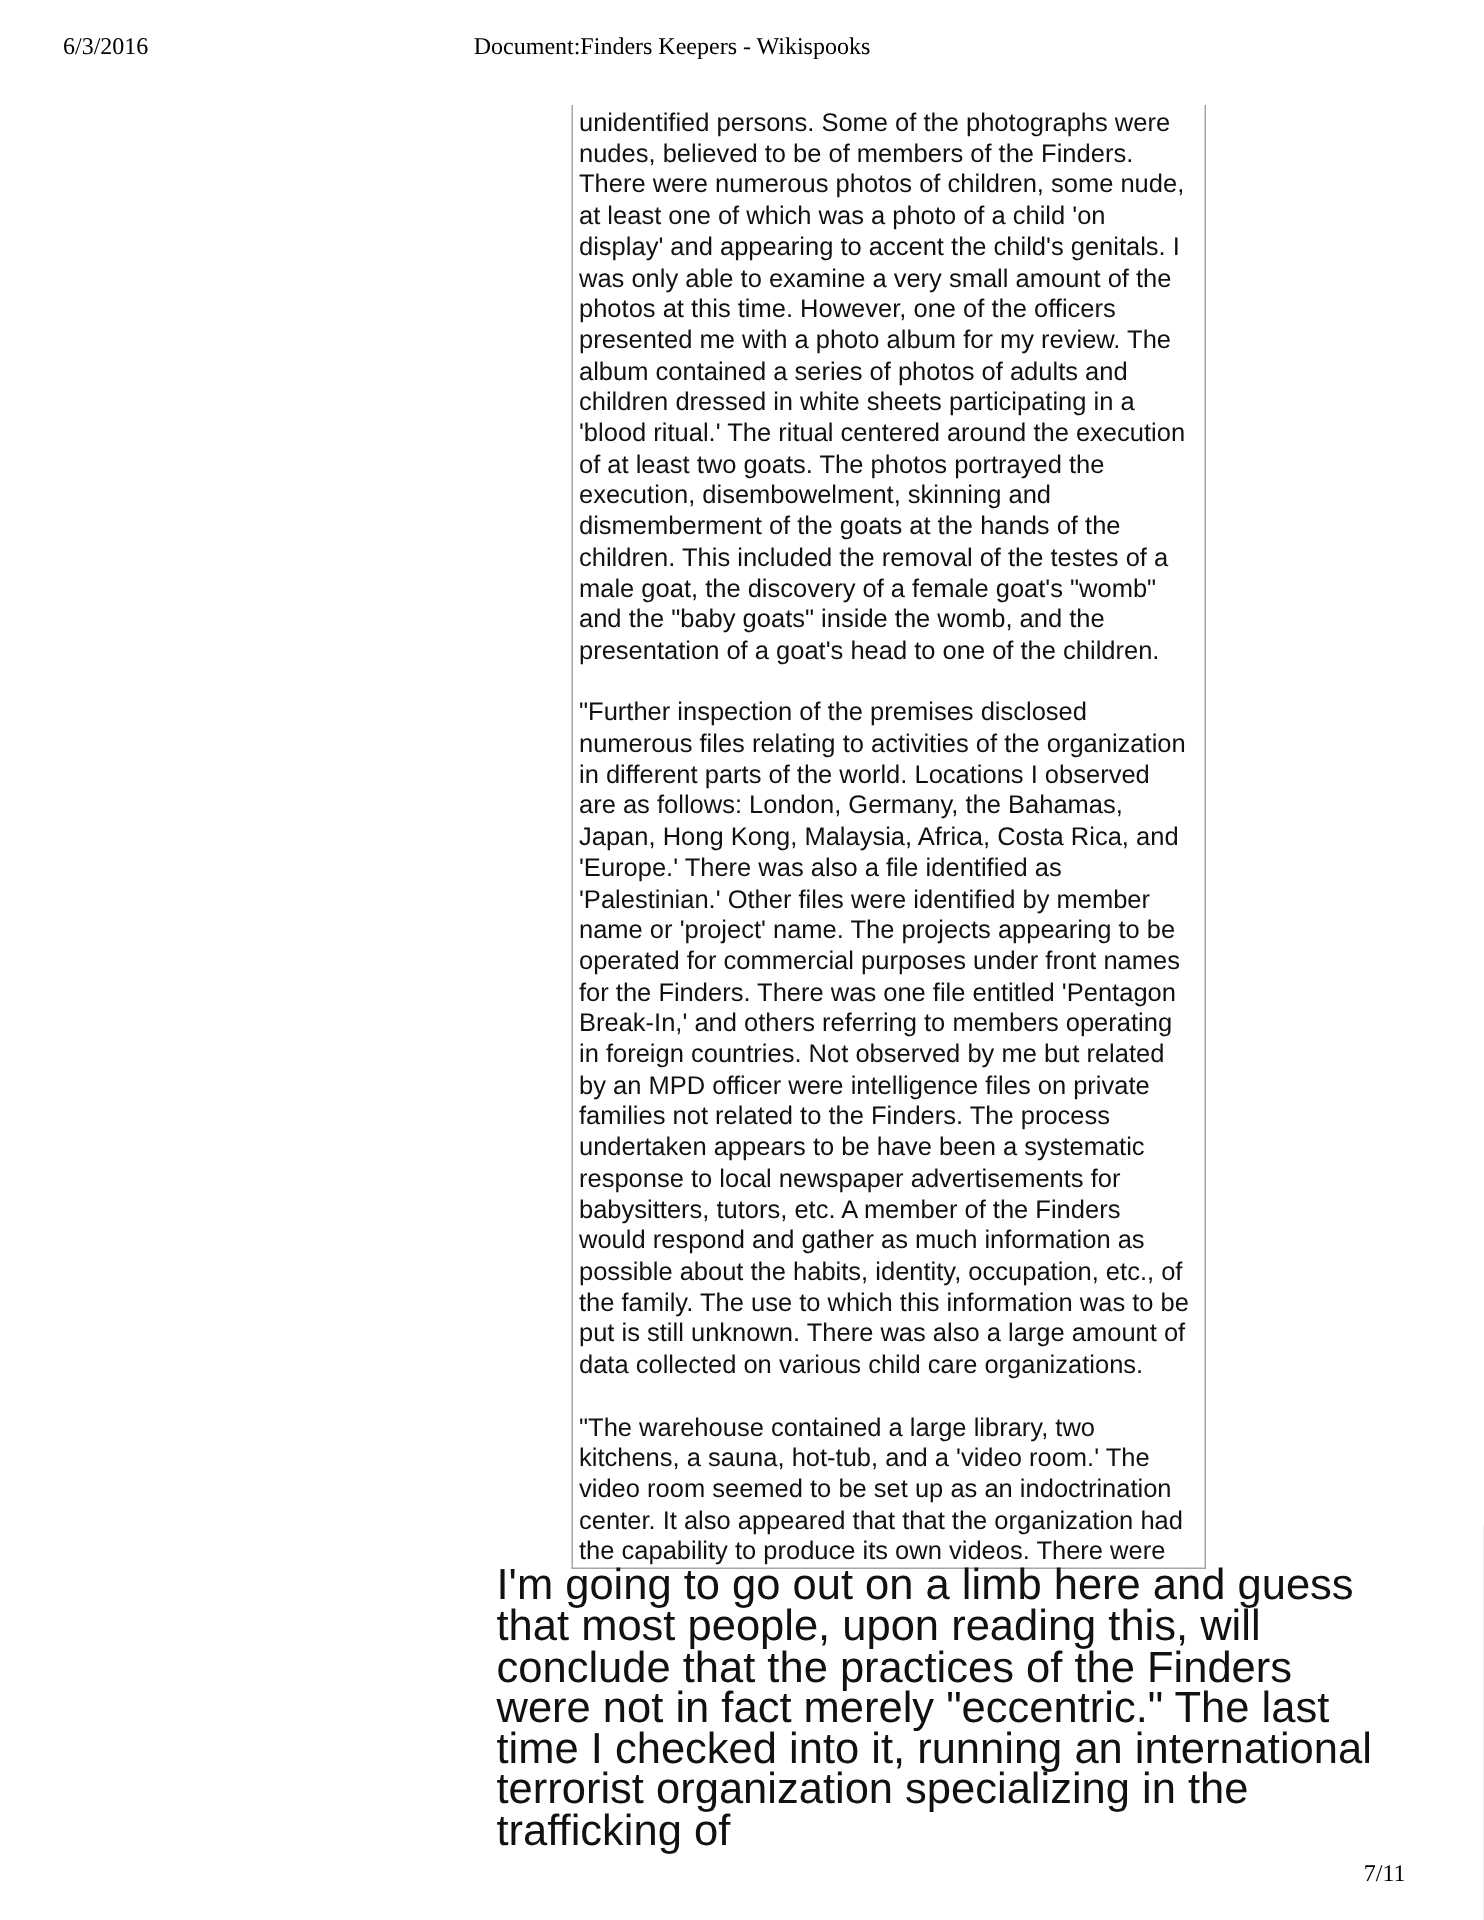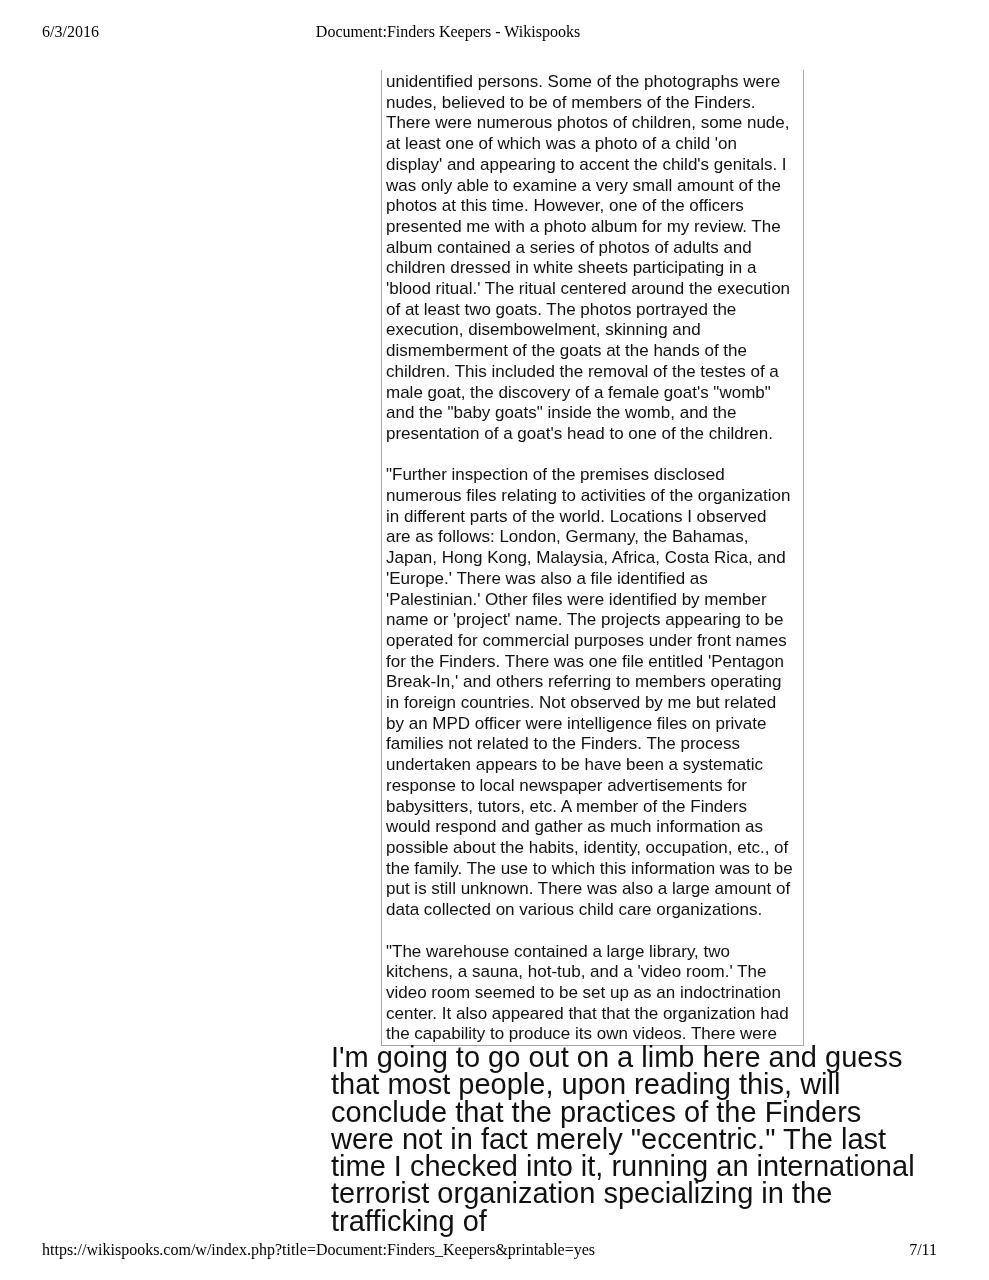--- a/index.html
+++ b/index.html
@@ -71,17 +71,16 @@
   <div class="print-meta header-title">Document:Finders Keepers - Wikispooks</div>
 
   <div class="quote-box">
     <p>unidentified persons. Some of the photographs were nudes, believed to be of members of the Finders. There were numerous photos of children, some nude, at least one of which was a photo of a child 'on display' and appearing to accent the child's genitals. I was only able to examine a very small amount of the photos at this time. However, one of the officers presented me with a photo album for my review. The album contained a series of photos of adults and children dressed in white sheets participating in a 'blood ritual.' The ritual centered around the execution of at least two goats. The photos portrayed the execution, disembowelment, skinning and dismemberment of the goats at the hands of the children. This included the removal of the testes of a male goat, the discovery of a female goat's "womb" and the "baby goats" inside the womb, and the presentation of a goat's head to one of the children.</p>
     <p>"Further inspection of the premises disclosed numerous files relating to activities of the organization in different parts of the world. Locations I observed are as follows: London, Germany, the Bahamas, Japan, Hong Kong, Malaysia, Africa, Costa Rica, and 'Europe.' There was also a file identified as 'Palestinian.' Other files were identified by member name or 'project' name. The projects appearing to be operated for commercial purposes under front names for the Finders. There was one file entitled 'Pentagon Break-In,' and others referring to members operating in foreign countries. Not observed by me but related by an MPD officer were intelligence files on private families not related to the Finders. The process undertaken appears to be have been a systematic response to local newspaper advertisements for babysitters, tutors, etc. A member of the Finders would respond and gather as much information as possible about the habits, identity, occupation, etc., of the family. The use to which this information was to be put is still unknown. There was also a large amount of data collected on various child care organizations.</p>
     <p>"The warehouse contained a large library, two kitchens, a sauna, hot-tub, and a 'video room.' The video room seemed to be set up as an indoctrination center. It also appeared that that the organization had the capability to produce its own videos. There were what appeared to be training areas for children and what appeared to be an altar set up in a residential area of the warehouse. Many jars of urine and feces were located in this area." (3)</p>
   </div>
 
   <div class="body-paragraph">I'm going to go out on a limb here and guess that most people, upon reading this, will conclude that the practices of the Finders were not in fact merely "eccentric." The last time I checked into it, running an international terrorist organization specializing in the trafficking of</div>
 
-  <div class="print-meta footer-url">https://wikispooks.com/w/index.php?title=Document:Finders_Keepers&amp;printable=yes</div>
 
   <div class="print-meta footer-page">7/11</div>
 
 </div>
 
 </body></html>

